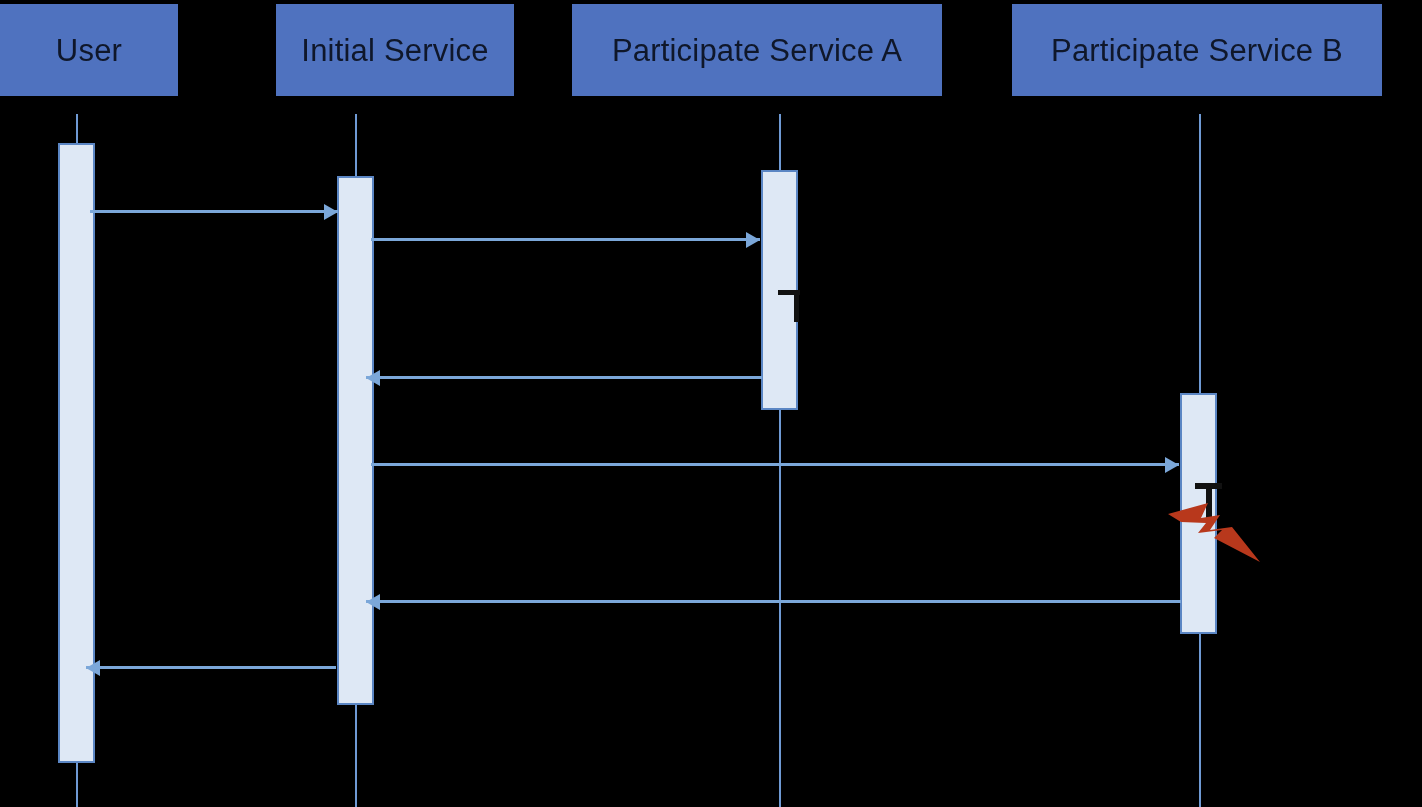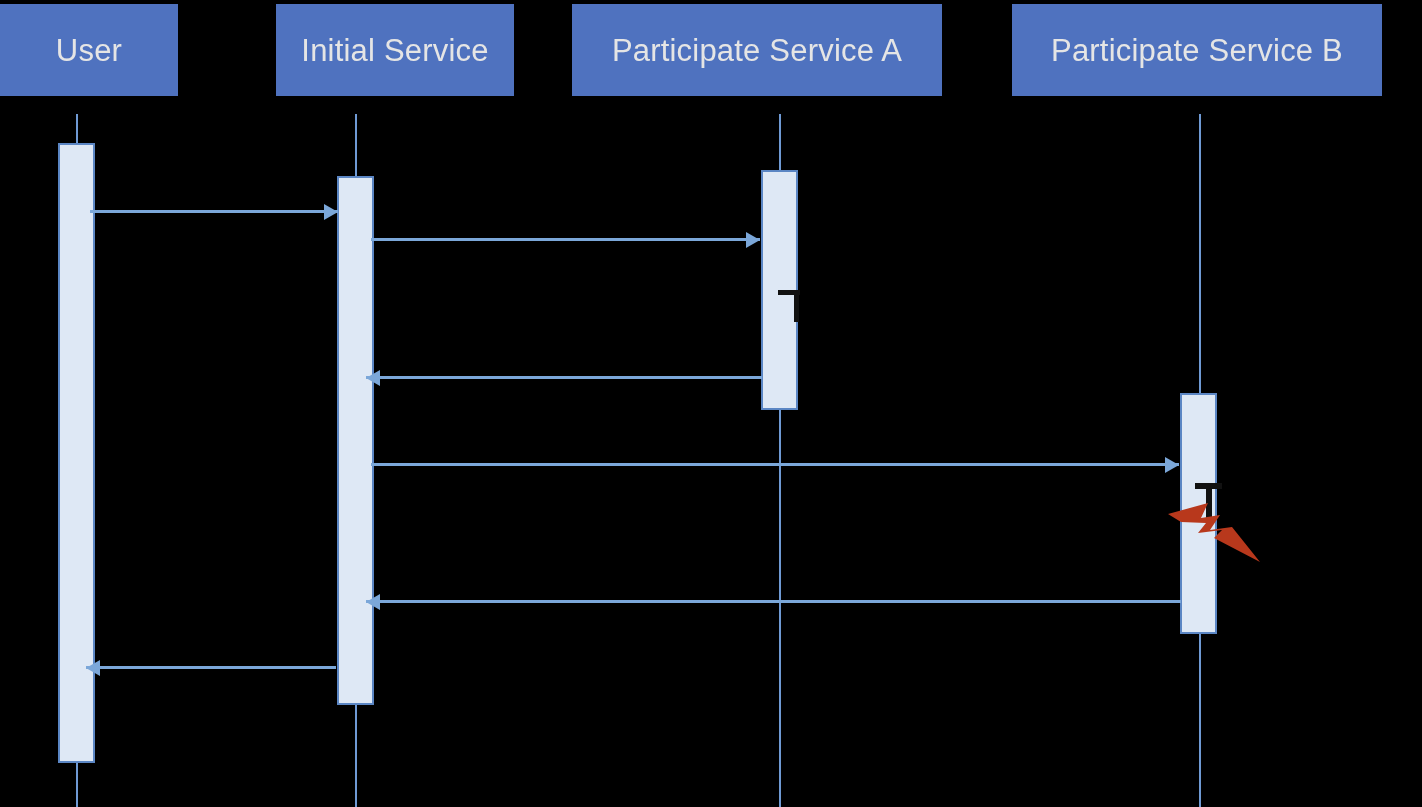--- a/index.html
+++ b/index.html
@@ -1,20 +1,20 @@
 <!DOCTYPE html>
 <html><head>
 <meta charset="utf-8">
 <style>
   html,body{margin:0;padding:0;background:#000;}
   body{font-family:"Liberation Sans",sans-serif;}
   #stage{position:relative;width:1422px;height:807px;background:#000000;overflow:hidden;}
 
   .hdr{position:absolute;box-sizing:border-box;display:flex;align-items:center;
-       justify-content:center;color:#e5e5e5;font-size:31px;font-weight:400;
+       justify-content:center;color:#0f172a;font-size:31px;font-weight:400;
        letter-spacing:.2px;line-height:1;white-space:nowrap;}
 
   .lifeline{position:absolute;width:2px;background:#6F9AD4;}
 
   .act{position:absolute;box-sizing:border-box;background:#DEE8F5;
        border:2px solid #5B86C4;}
 
   
   .msg{position:absolute;height:3px;background:#7BA7D9;}
   .head{position:absolute;width:0;height:0;}

